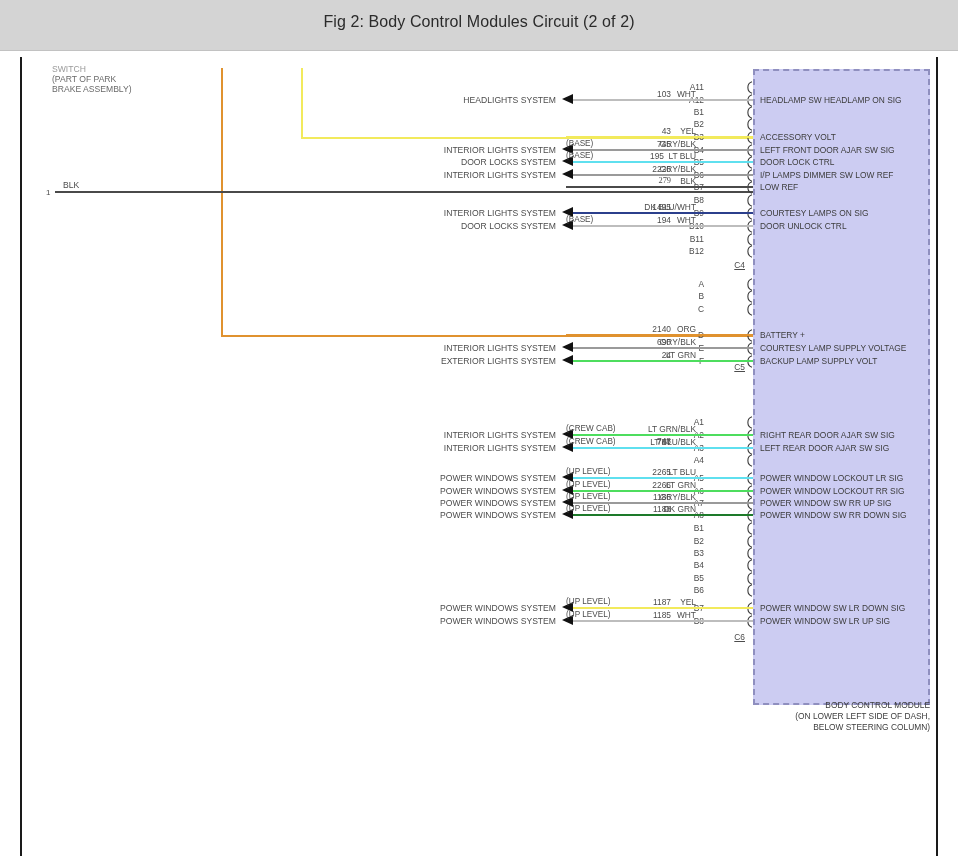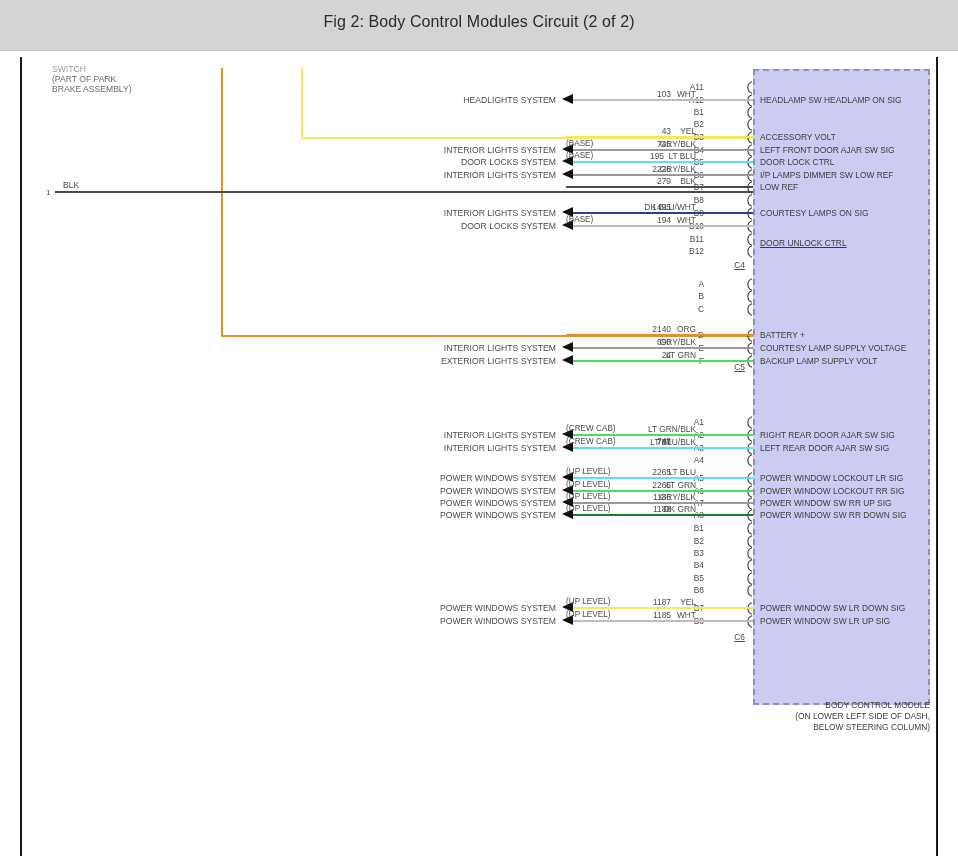--- a/index.html
+++ b/index.html
@@ -266,21 +266,21 @@
         <div class="ckt-num" style="left: 635px; top: 113px; width: 36px;">2226</div>
         <div class="ckt-col" style="left: 630px; top: 113px; width: 66px;">GRY/BLK</div>
         <div class="fn-label" style="left: 760px; top: 119px;">I/P LAMPS DIMMER SW LOW REF</div>
         <div class="brkt" style="left: 744px; top: 130px;">
           <svg width="10" height="13" viewBox="0 0 10 13">
             <path d="M8 0.8 C2.5 2.5, 2.5 10.5, 8 12.2" fill="none" stroke="#3a3a3a" stroke-width="1.1"></path>
           </svg>
         </div>
         <div class="pin-num" style="left: 660px; top: 131px; width: 44px;">B7</div>
         <div class="wire-h" style="left: 566px; top: 135px; width: 187px; background: rgb(74, 74, 74);"></div>
-        <div class="ckt-num" style="left: 635px; top: 125px; width: 36px;">279</div>
+        <div class="ckt-num" style="left: 635px; top: 125px; width: 36px; font-family: Liberation Serif, serif;">279</div>
         <div class="ckt-col" style="left: 630px; top: 125px; width: 66px;">BLK</div>
         <div class="fn-label" style="left: 760px; top: 131px;">LOW REF</div>
         <div class="brkt" style="left: 744px; top: 143px;">
           <svg width="10" height="13" viewBox="0 0 10 13">
             <path d="M8 0.8 C2.5 2.5, 2.5 10.5, 8 12.2" fill="none" stroke="#3a3a3a" stroke-width="1.1"></path>
           </svg>
         </div>
         <div class="pin-num" style="left: 660px; top: 144px; width: 44px;">B8</div>
         <div class="brkt" style="left: 744px; top: 156px;">
           <svg width="10" height="13" viewBox="0 0 10 13">
@@ -299,21 +299,21 @@
             <path d="M8 0.8 C2.5 2.5, 2.5 10.5, 8 12.2" fill="none" stroke="#3a3a3a" stroke-width="1.1"></path>
           </svg>
         </div>
         <div class="pin-num" style="left: 660px; top: 170px; width: 44px;">B10</div>
         <div class="wire-h" style="left: 570px; top: 174px; width: 183px; background: rgb(189, 189, 189);"></div>
         <div class="arrow" style="left: 562px; top: 169px;"></div>
         <div class="sys-label" style="left: 296px; top: 170px; width: 260px;">DOOR LOCKS SYSTEM</div>
         <div class="opt-label" style="left: 566px; top: 164px;">(BASE)</div>
         <div class="ckt-num" style="left: 635px; top: 164px; width: 36px;">194</div>
         <div class="ckt-col" style="left: 630px; top: 164px; width: 66px;">WHT</div>
-        <div class="fn-label" style="left: 760px; top: 187px; text-decoration: underline;">DOOR UNLOCK CTRL</div>
+        <div class="fn-label" style="left: 760px; top: 170px;">DOOR UNLOCK CTRL</div>
         <div class="brkt" style="left: 744px; top: 182px;">
           <svg width="10" height="13" viewBox="0 0 10 13">
             <path d="M8 0.8 C2.5 2.5, 2.5 10.5, 8 12.2" fill="none" stroke="#3a3a3a" stroke-width="1.1"></path>
           </svg>
         </div>
         <div class="pin-num" style="left: 660px; top: 183px; width: 44px;">B11</div>
         <div class="brkt" style="left: 744px; top: 194px;">
           <svg width="10" height="13" viewBox="0 0 10 13">
             <path d="M8 0.8 C2.5 2.5, 2.5 10.5, 8 12.2" fill="none" stroke="#3a3a3a" stroke-width="1.1"></path>
           </svg>

